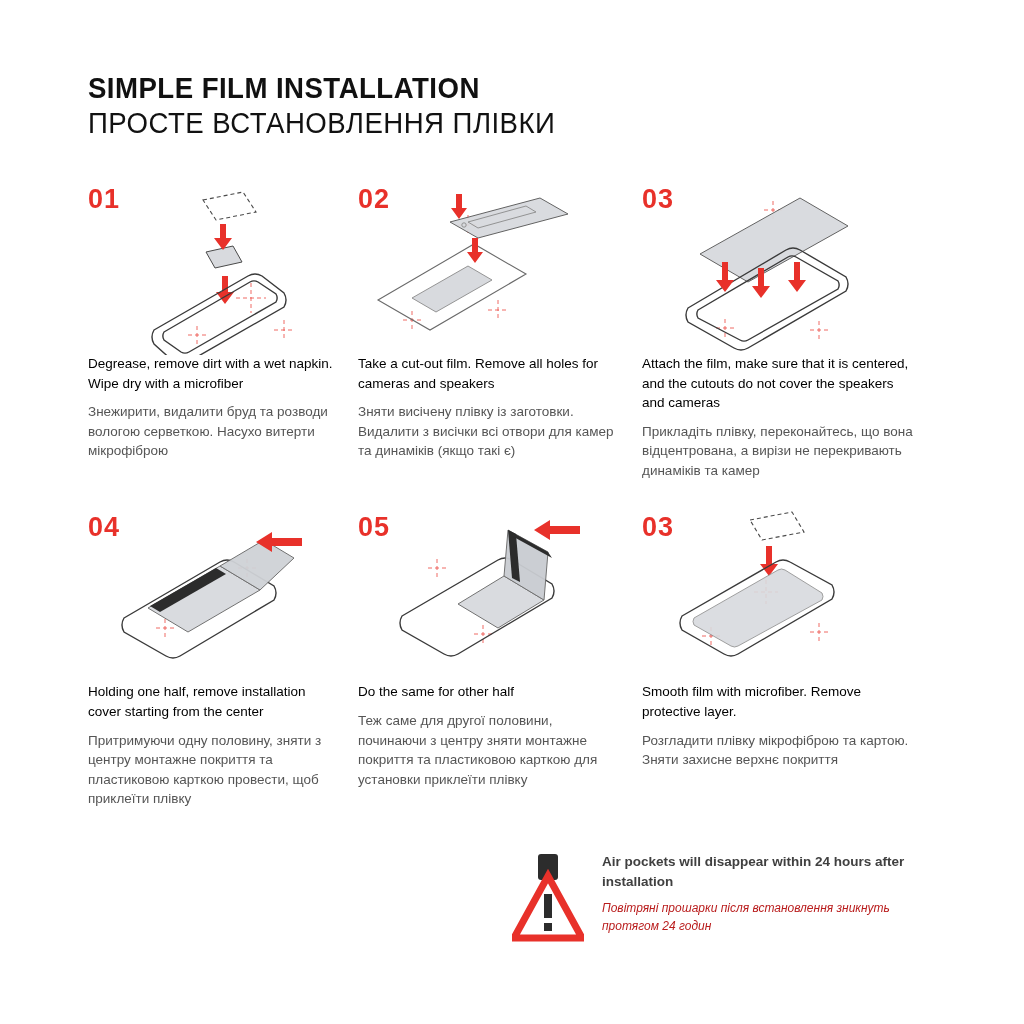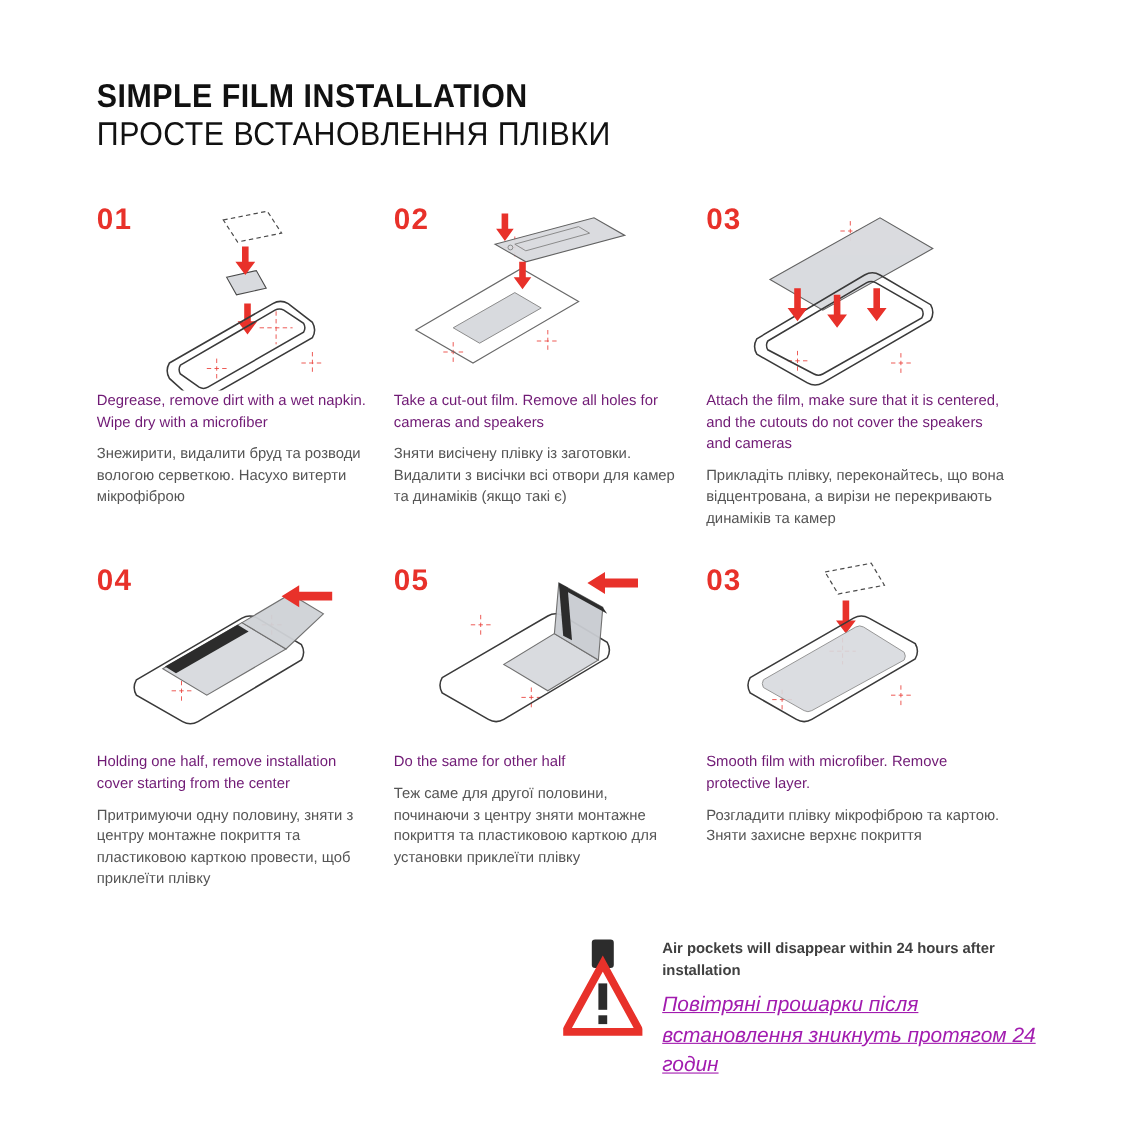--- a/index.html
+++ b/index.html
@@ -78,21 +78,21 @@
   }
   .art {
     height: 170px;
     position: relative;
     margin-left: 0;
   }
   .art svg { position: absolute; left: 0; top: 0; }
   .txt-en {
     font-size: 13.5px;
     line-height: 1.45;
-    color: #701a75;
+    color: #000000;
     margin-top: 4px;
   }
   .txt-uk {
     font-size: 13.5px;
     line-height: 1.45;
     color: #555;
     margin-top: 9px;
   }
   
   .footer {
@@ -109,26 +109,25 @@
     margin-top: 2px;
   }
   .footer-texts { padding-top: 4px; }
   .footer-en {
     font-size: 13.5px;
     line-height: 1.45;
     font-weight: bold;
     color: #404040;
   }
   .footer-uk {
-    font-size: 19px;
+    font-size: 12px;
     line-height: 1.45;
     font-style: italic;
-    color: #a21caf;
+    color: #b91c1c;
     margin-top: 9px;
-    text-decoration: underline;
   }
 </style>
 </head>
 <body>
 
 <div class="page">
 
   <div class="header">
     <div class="title-en">SIMPLE FILM INSTALLATION</div>
     <div class="title-uk">ПРОСТЕ ВСТАНОВЛЕННЯ ПЛІВКИ</div>

